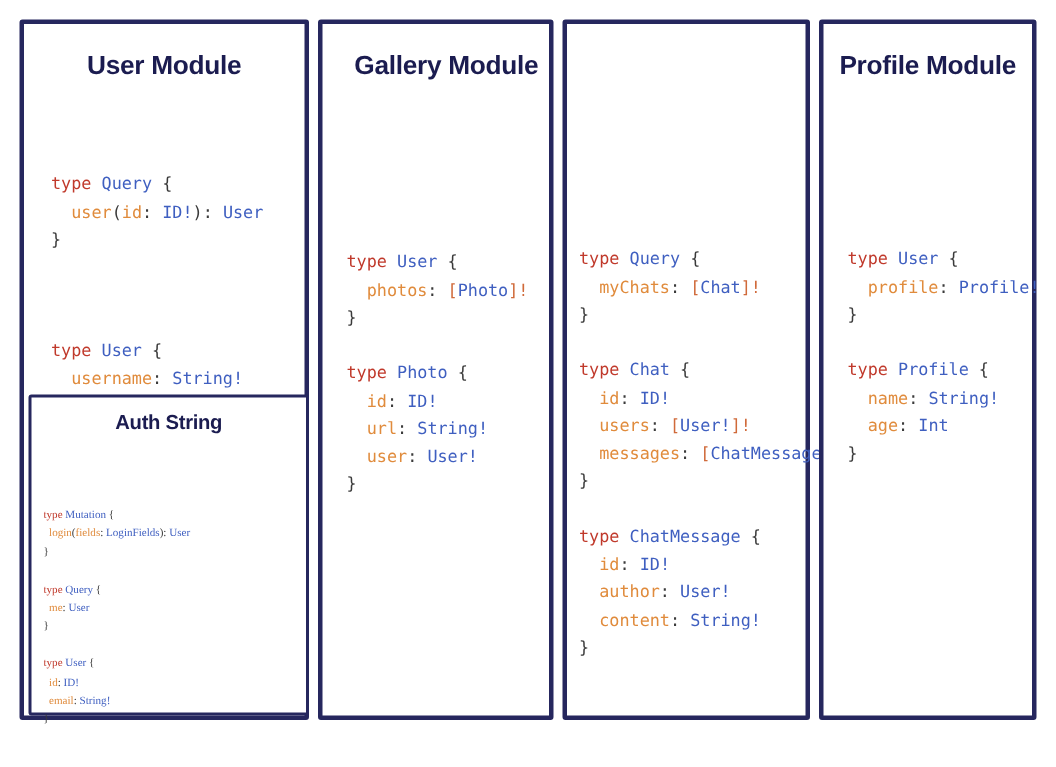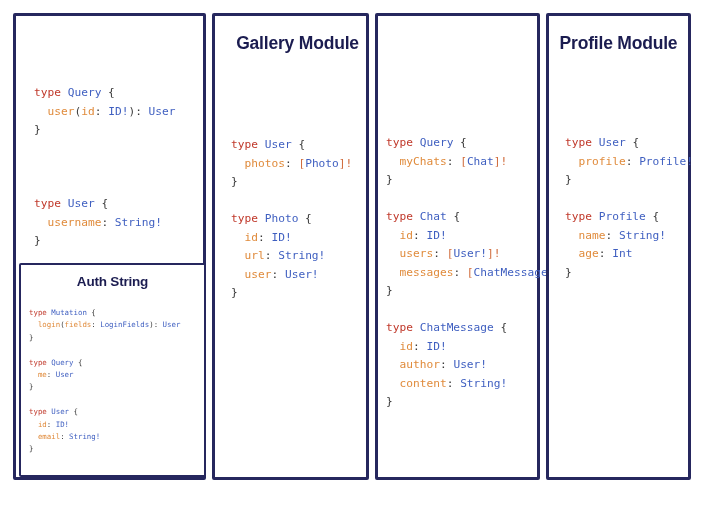--- a/index.html
+++ b/index.html
@@ -41,20 +41,21 @@
     line-height: 1.1;
     font-family: "Liberation Sans", sans-serif;
   }
 
   .code {
     font-family: "DejaVu Sans Mono", "Liberation Mono", monospace;
     font-size: 11.2px;
     line-height: 18.5px;
     white-space: pre;
     color: #3a3a3a;
+    margin-top: 30px;
   }
 
   .code-block {
     position: absolute;
   }
 
   
   .t-kw      { color: #c0392b; }   
   .t-type    { color: #3f5fc0; }   
   .t-field   { color: #e08b3c; }   
@@ -79,35 +80,37 @@
     border: 2.5px solid #26275e;
     border-radius: 2px;
   }
   #panel-auth .panel-title {
     font-size: 13.5px;
     margin-top: 10px;
   }
   #panel-auth .code {
     font-size: 7.4px;
     line-height: 12.4px;
+    font-family: Liberation Serif, serif;
   }
 
   
   #code-user    { left: 18px; top: 68px; }
   #code-gallery { left: 16px; top: 120px; }
   #code-chat    { left: 8px;  top: 118px; }
   #code-profile { left: 16px; top: 118px; }
   #code-auth    { left: 8px;  top: 42px; }
 </style>
 </head>
 <body>
 
 <div id="board">
 
   <div class="panel" id="panel-user">
+    <div class="panel-title">User Module</div>
     <div class="code code-block" id="code-user"><div><span class="t-kw">type </span><span class="t-type">Query</span><span class="t-punct"> {</span></div><div><span class="t-punct">  </span><span class="t-field">user</span><span class="t-punct">(</span><span class="t-field">id</span><span class="t-punct">: </span><span class="t-type">ID!</span><span class="t-punct">)</span><span class="t-punct">: </span><span class="t-type">User</span></div><div><span class="t-punct">}</span></div><div>&nbsp;</div><div>&nbsp;</div><div>&nbsp;</div><div><span class="t-kw">type </span><span class="t-type">User</span><span class="t-punct"> {</span></div><div><span class="t-punct">  </span><span class="t-field">username</span><span class="t-punct">: </span><span class="t-type">String!</span></div><div><span class="t-punct">}</span></div></div>
 
     <div id="panel-auth">
       <div class="panel-title">Auth String</div>
       <div class="code code-block" id="code-auth"><div><span class="t-kw">type </span><span class="t-type">Mutation</span><span class="t-punct"> {</span></div><div><span class="t-punct">  </span><span class="t-field">login</span><span class="t-punct">(</span><span class="t-field">fields</span><span class="t-punct">: </span><span class="t-type">LoginFields</span><span class="t-punct">)</span><span class="t-punct">: </span><span class="t-type">User</span></div><div><span class="t-punct">}</span></div><div>&nbsp;</div><div><span class="t-kw">type </span><span class="t-type">Query</span><span class="t-punct"> {</span></div><div><span class="t-punct">  </span><span class="t-field">me</span><span class="t-punct">: </span><span class="t-type">User</span></div><div><span class="t-punct">}</span></div><div>&nbsp;</div><div><span class="t-kw">type </span><span class="t-type">User</span><span class="t-punct"> {</span></div><div><span class="t-punct">  </span><span class="t-field">id</span><span class="t-punct">: </span><span class="t-type">ID!</span></div><div><span class="t-punct">  </span><span class="t-field">email</span><span class="t-punct">: </span><span class="t-type">String!</span></div><div><span class="t-punct">}</span></div></div>
     </div>
   </div>
 
   <div class="panel" id="panel-gallery">
     <div class="panel-title">Gallery Module</div>

